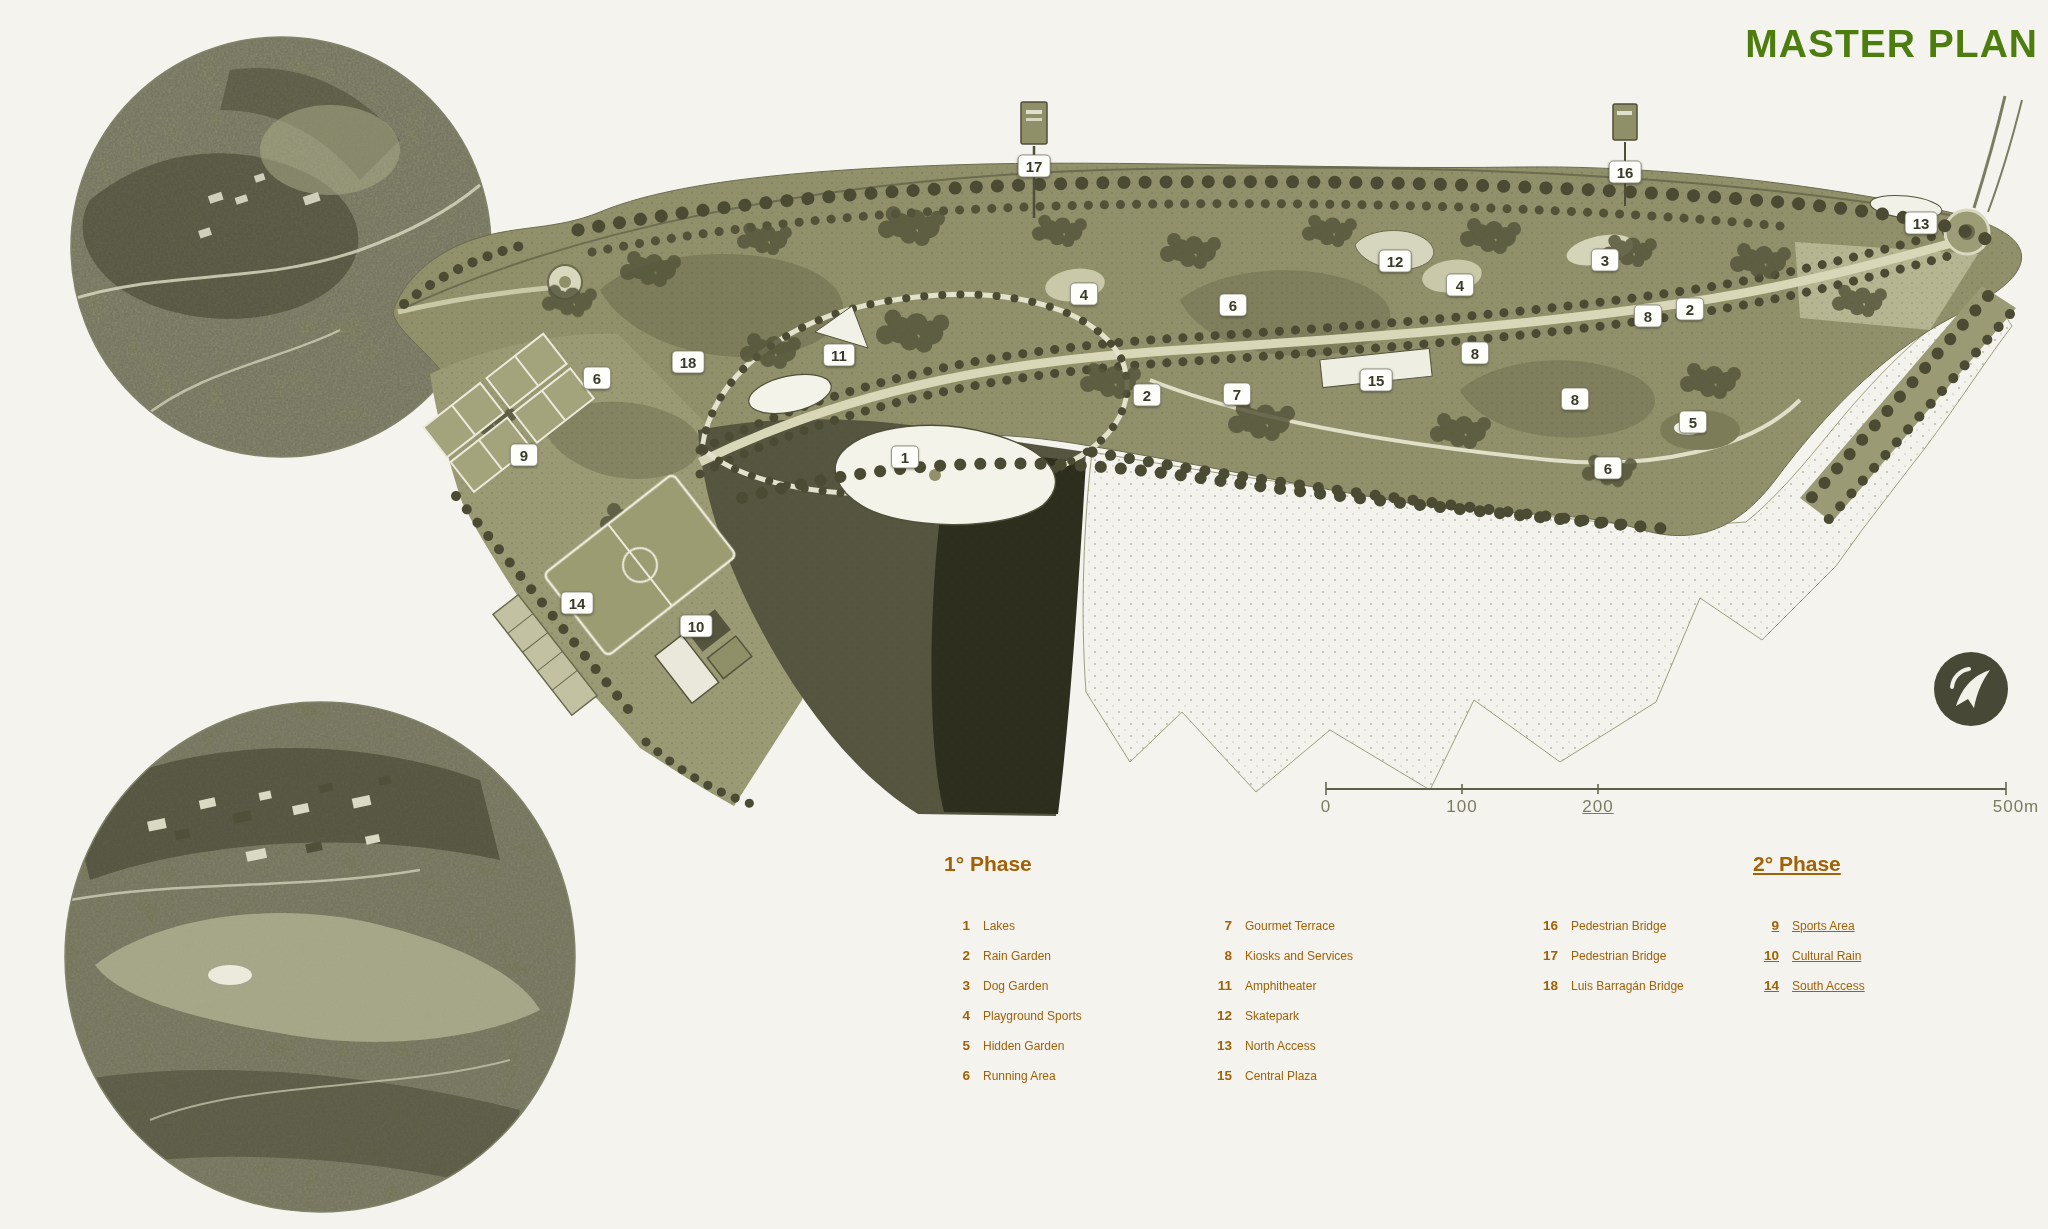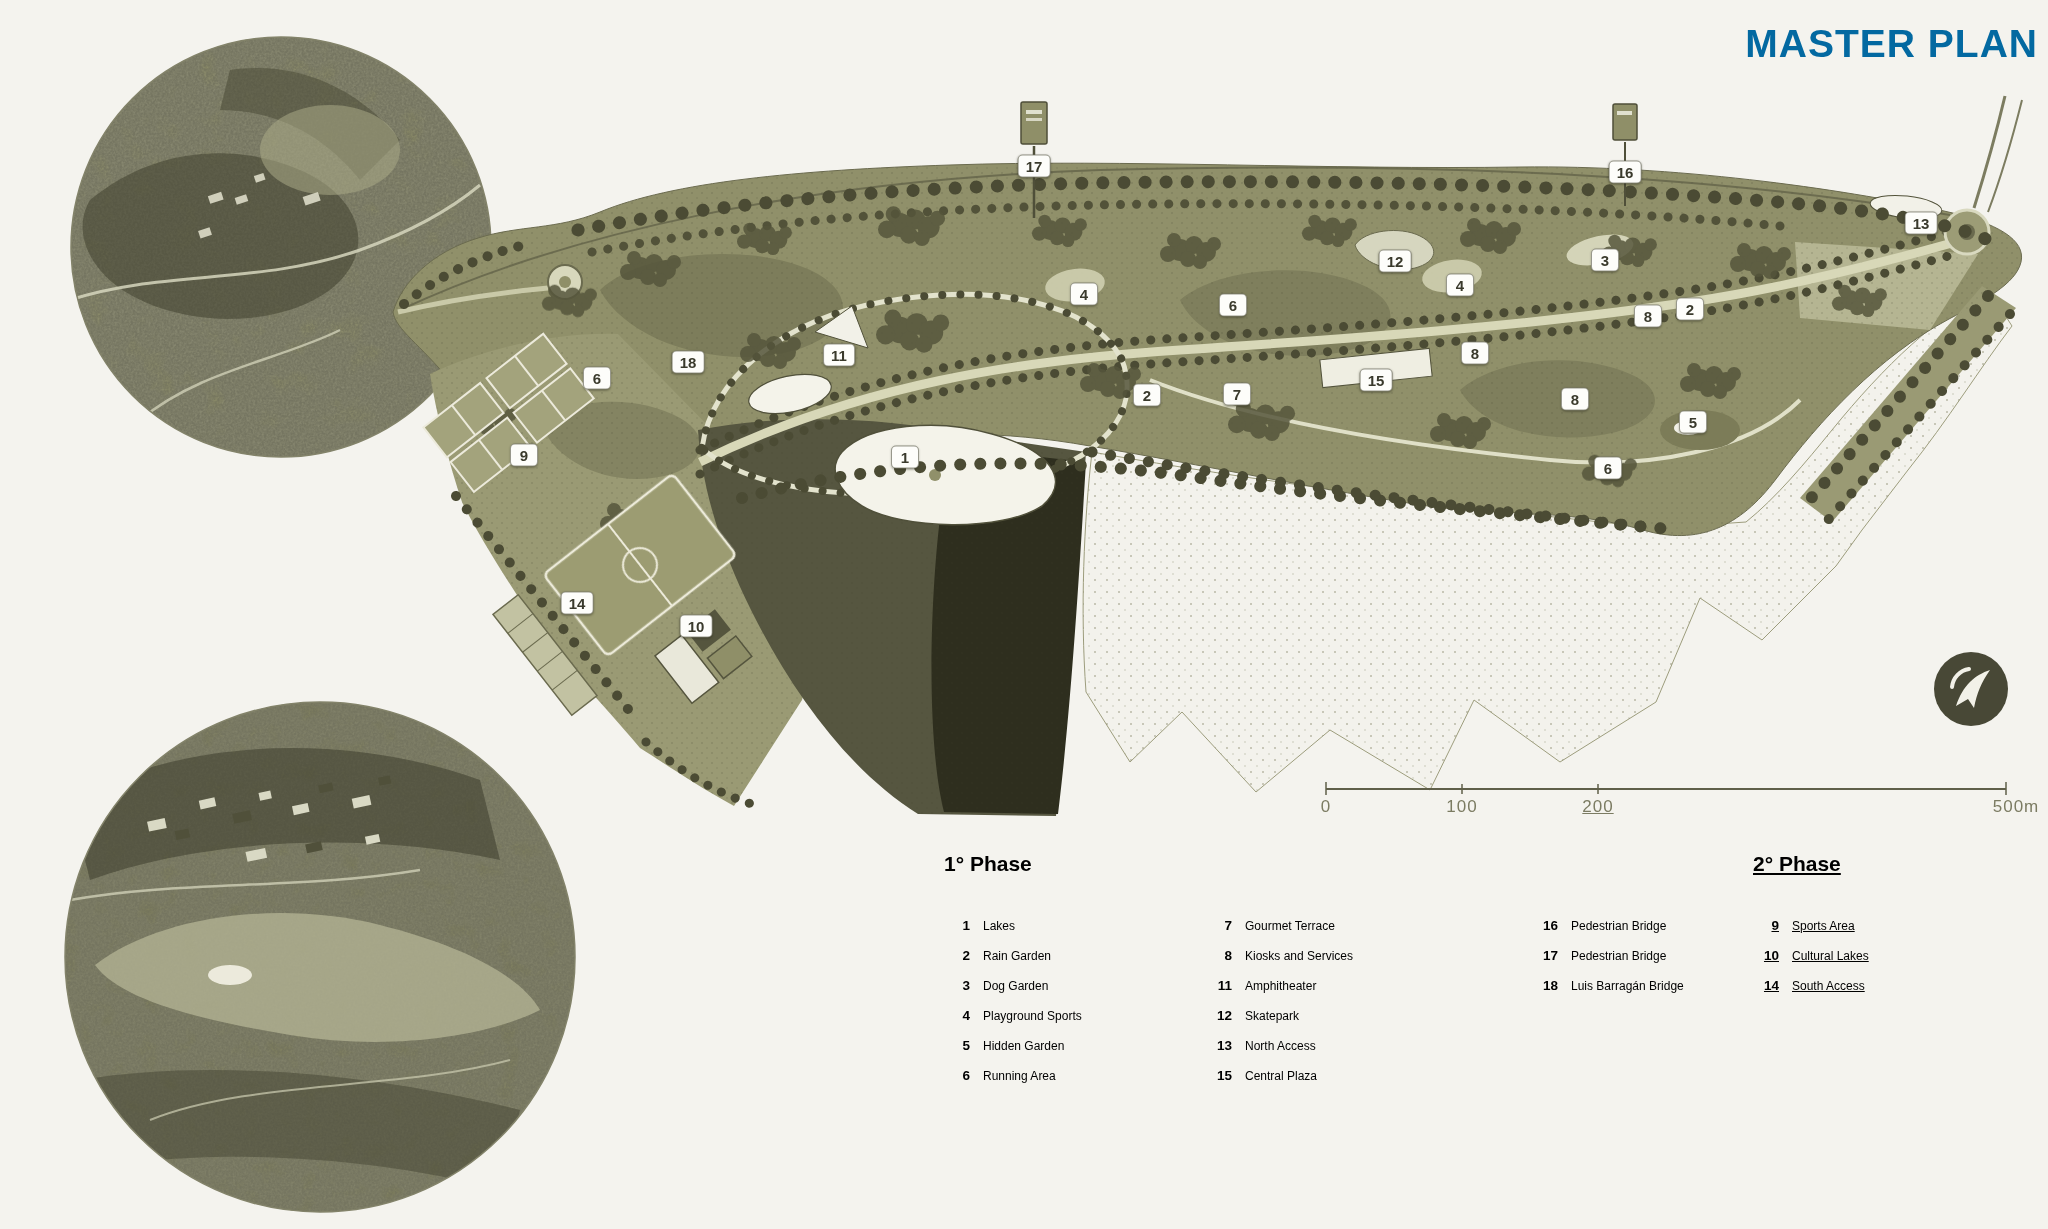--- a/index.html
+++ b/index.html
@@ -1,25 +1,25 @@
 <!DOCTYPE html>
 <html><head>
 <meta charset="utf-8">
 <style>
   html,body{margin:0;padding:0;background:#f4f3ee;}
   .page{position:relative;width:2048px;height:1229px;background:#f4f3ee;overflow:hidden;
         font-family:"Liberation Sans",sans-serif;}
   svg.art{position:absolute;left:0;top:0;}
   .title{position:absolute;top:22px;right:10px;margin:0;font-size:39px;font-weight:700;
-         letter-spacing:1px;color:#0369a1;z-index:4;}
+         letter-spacing:1px;color:#4d7c0f;z-index:4;}
   .marker-chip{position:absolute;transform:translate(-50%,-50%);z-index:6;
          background:#fdfdfa;color:#3a3a2c;font-weight:700;font-size:15px;line-height:1;
          padding:3px 7px;border-radius:5px;border:1px solid rgba(70,70,50,.55);
          box-shadow:0 1px 2px rgba(40,40,25,.35);min-width:12px;text-align:center;}
-  .legend{position:absolute;color:#000000;z-index:5;}
+  .legend{position:absolute;color:#a16207;z-index:5;}
   .legend h2{margin:0 0 42px 0;font-size:21px;font-weight:700;}
   .legend .cols{display:flex;}
   .legend-row{display:flex;align-items:baseline;height:30px;}
   .legend-num{width:26px;text-align:right;font-weight:700;font-size:13.5px;margin-right:13px;flex:none;}
   .legend-label{font-size:12px;white-space:nowrap;}
   .legend-p1{left:944px;top:852px;}
   .legend-p1 .col-1{width:262px;} .legend-p1 .col-2{width:326px;} .legend-p1 .col-3{width:280px;}
   .legend-p2{left:1753px;top:852px;text-decoration:underline;}
   .scale-label{position:absolute;transform:translateX(-50%);top:797px;font-size:17px;
          color:#7b7b62;letter-spacing:1px;z-index:5;}
@@ -391,21 +391,21 @@
 <section class="legend legend-p2">
   <h2>2° Phase</h2>
   <div class="cols">
     <div class="col">
           <div class="legend-row">
             <span class="legend-num">9</span>
             <span class="legend-label">Sports Area</span>
           </div>
           <div class="legend-row">
             <span class="legend-num">10</span>
-            <span class="legend-label">Cultural Lakes</span>
+            <span class="legend-label">Cultural Rain</span>
           </div>
           <div class="legend-row">
             <span class="legend-num">14</span>
             <span class="legend-label">South Access</span>
           </div>
         </div>
   </div>
 </section>
 
 </div>

